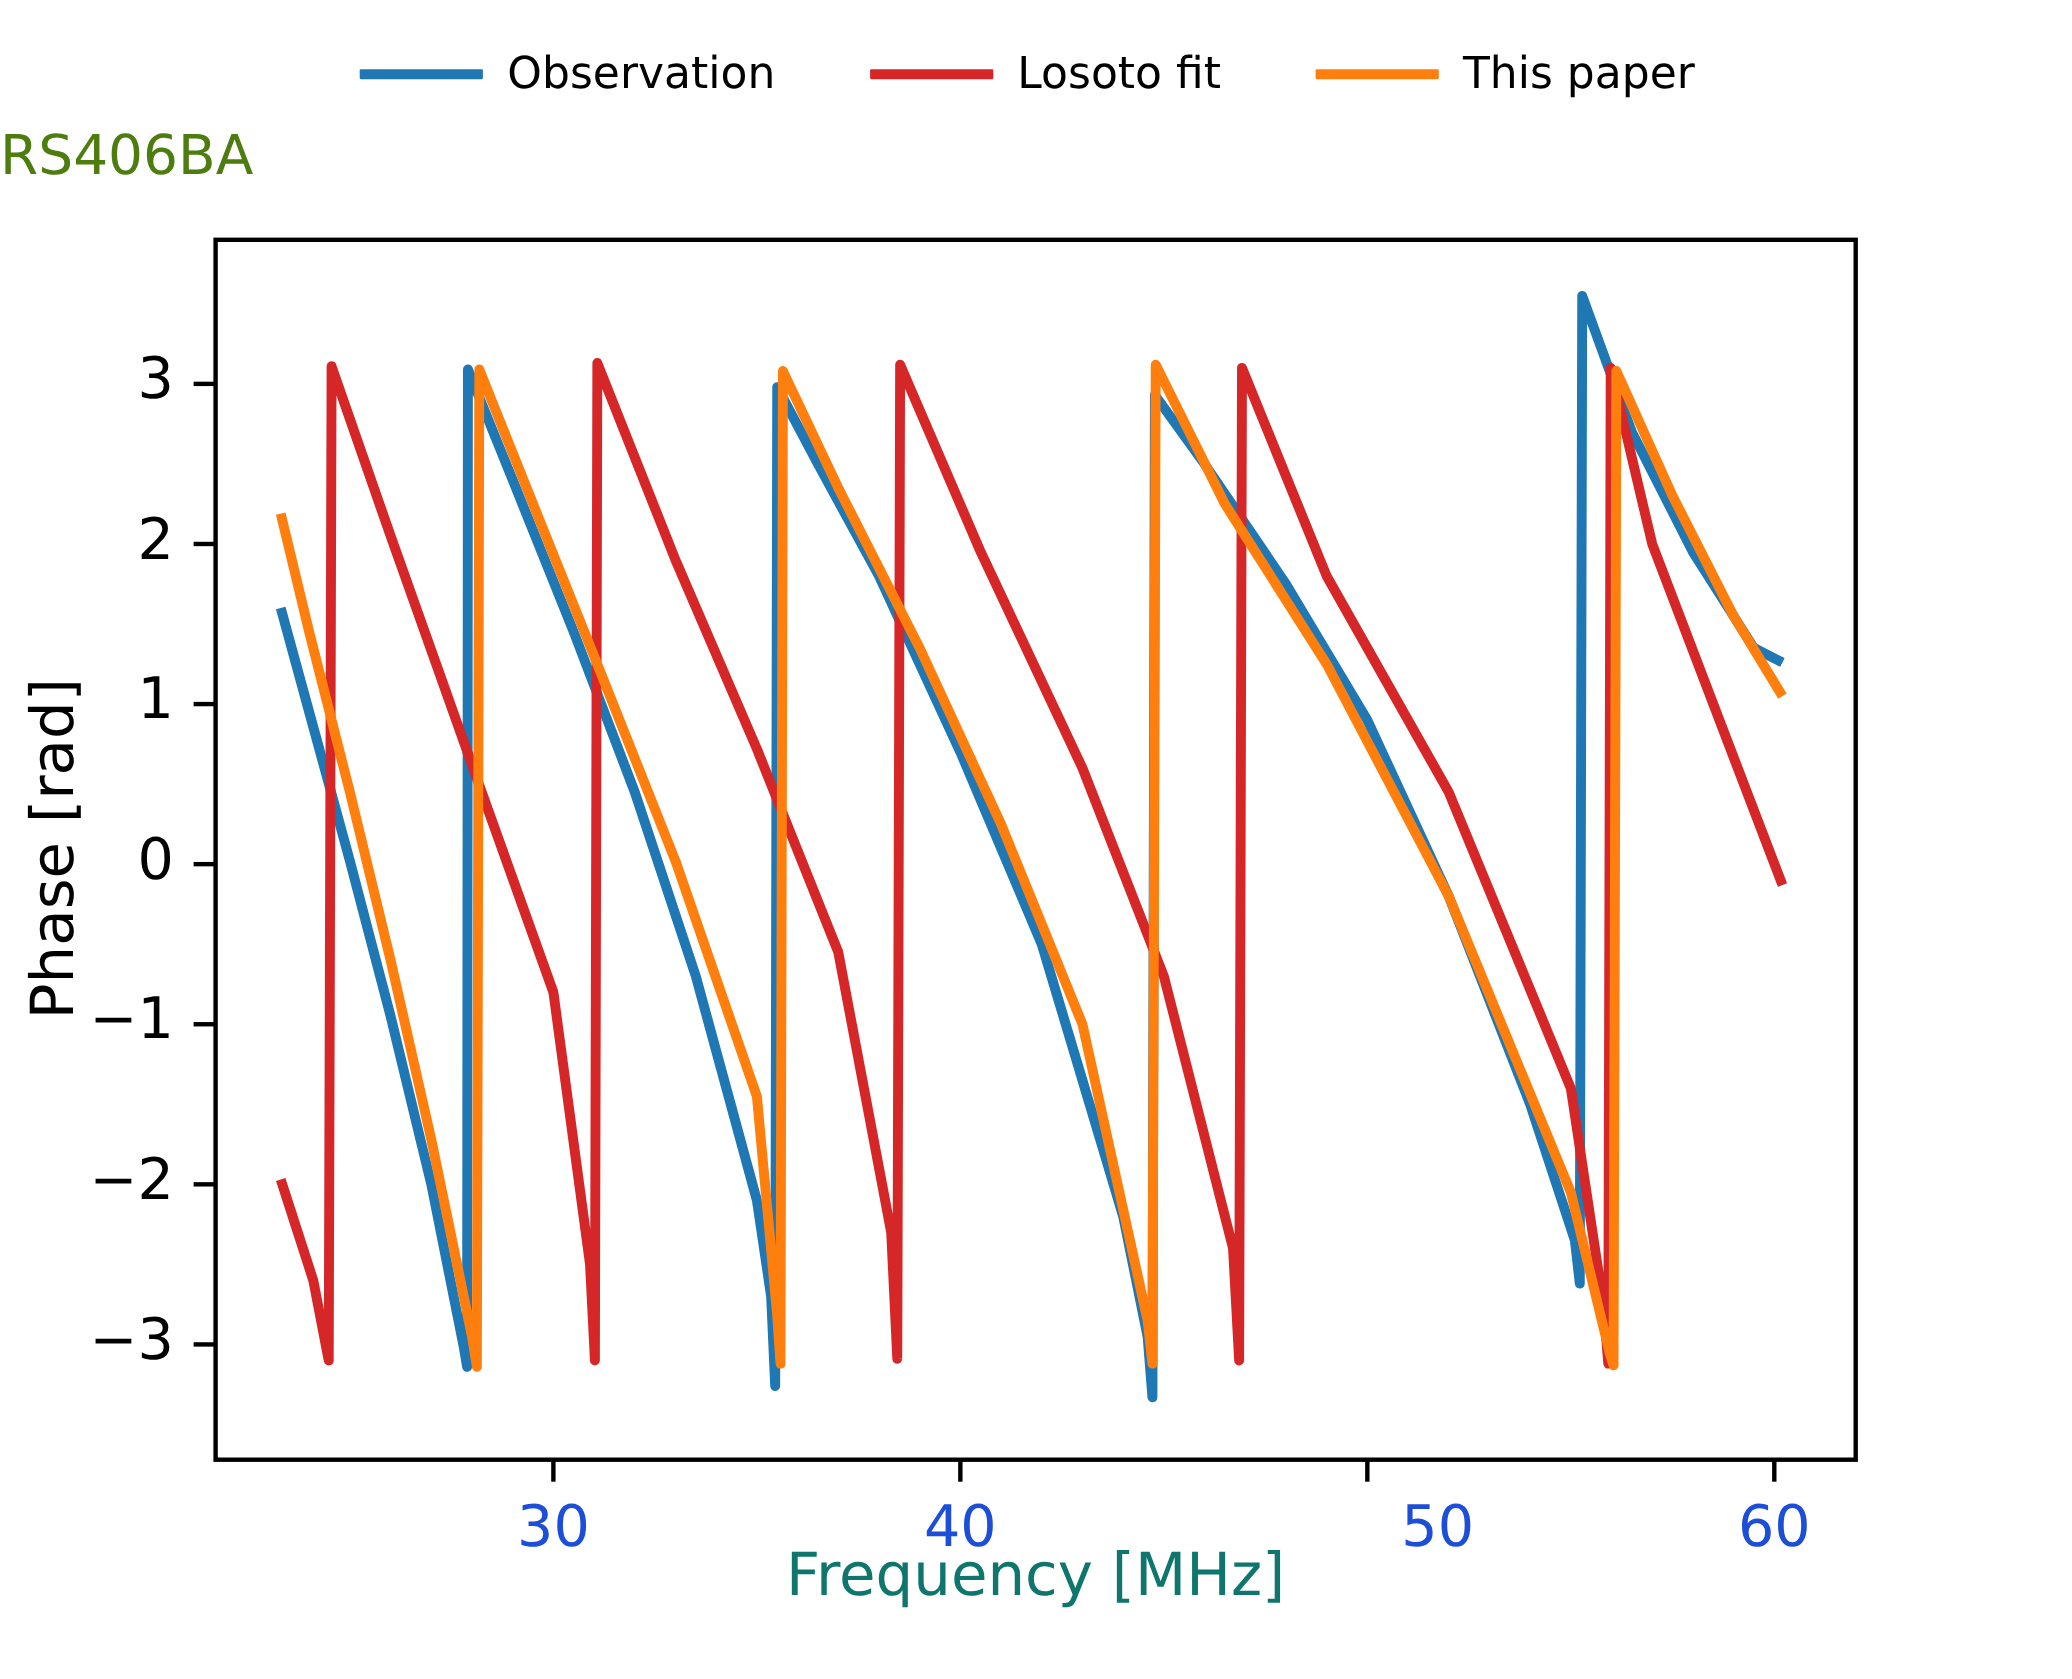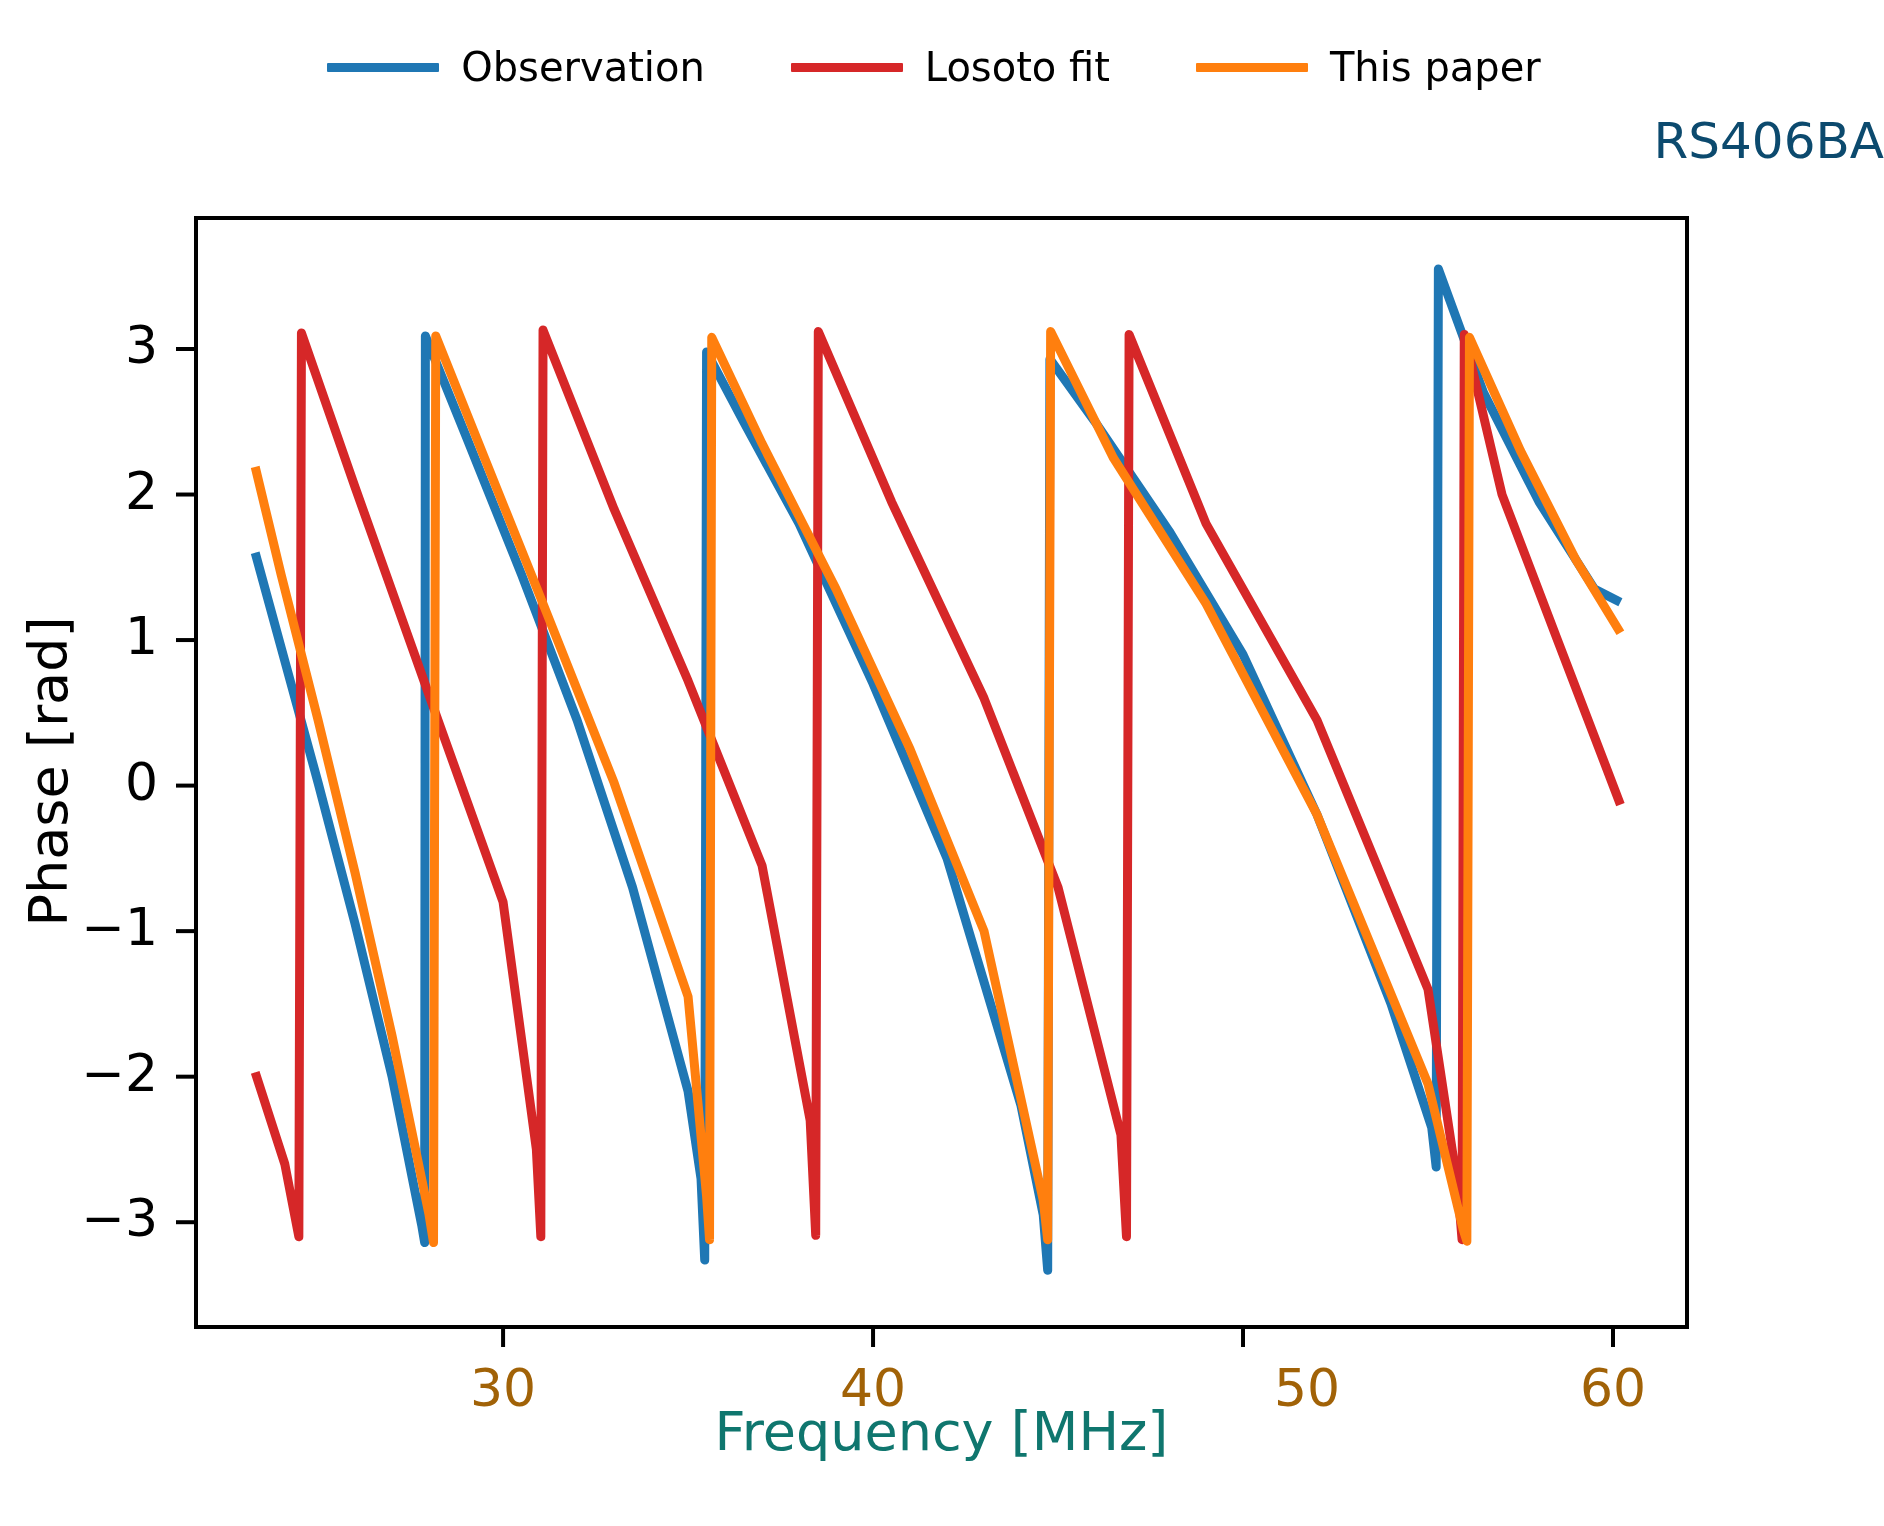--- a/index.html
+++ b/index.html
@@ -5,27 +5,27 @@
   html,body{margin:0;padding:0;background:#ffffff;}
   body{width:1884px;height:1526px;overflow:hidden;
        font-family:"DejaVu Sans","Liberation Sans",sans-serif;}
   #root{position:relative;width:1884px;height:1526px;}
   .legend{position:absolute;left:0;top:36px;width:1884px;height:62px;
           display:flex;align-items:center;justify-content:center;gap:0px;}
   .lg-item{display:flex;align-items:center;}
   .lg-line{display:inline-block;width:112px;height:9px;border-radius:1px;}
   .lg-label{font-size:40px;color:#000;margin-left:22px;margin-right:86px;
             line-height:1;white-space:nowrap;}
-  .title{position:absolute;left:0;top:112px;width:1884px;text-align:right;
-         font-size:50px;color:#0c4a6e;}
+  .title{position:absolute;left:0;top:112px;width:1884px;text-align:left;
+         font-size:50px;color:#4d7c0f;}
   .ylabel{position:absolute;left:-332px;top:740px;width:760px;text-align:center;
           font-size:54px;color:#000;transform:rotate(-90deg);}
   .xlabel{position:absolute;left:196px;top:1400px;width:1491px;text-align:center;
           font-size:54px;color:#0f766e;}
-  .tick-x{position:absolute;font-size:52px;color:#a16207;text-align:center;
+  .tick-x{position:absolute;font-size:52px;color:#1d4ed8;text-align:center;
           width:140px;top:1358px;}
   .tick-y{position:absolute;font-size:52px;color:#000;text-align:right;
           width:150px;left:8px;}
   svg{position:absolute;left:0;top:0;}
 </style>
 </head>
 <body>
 
 <div id="root">
 

